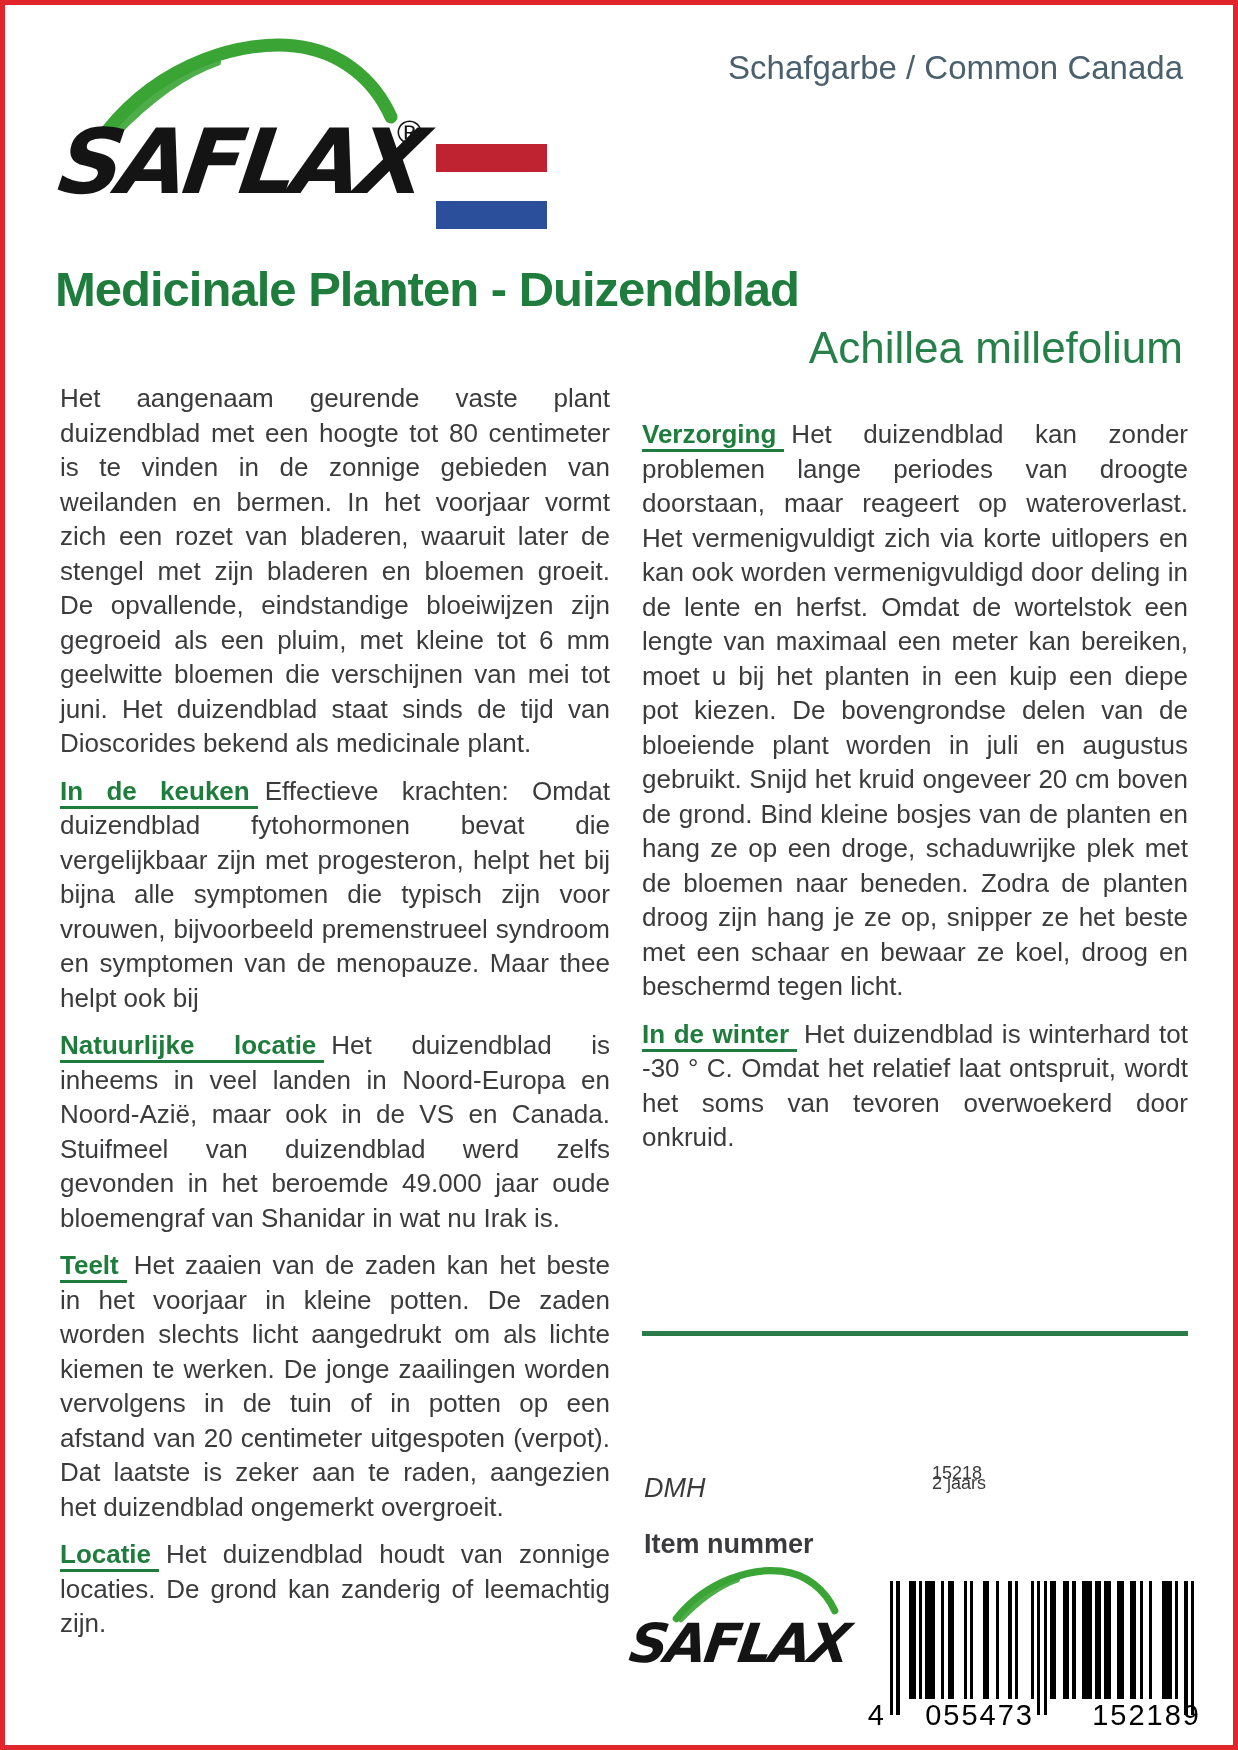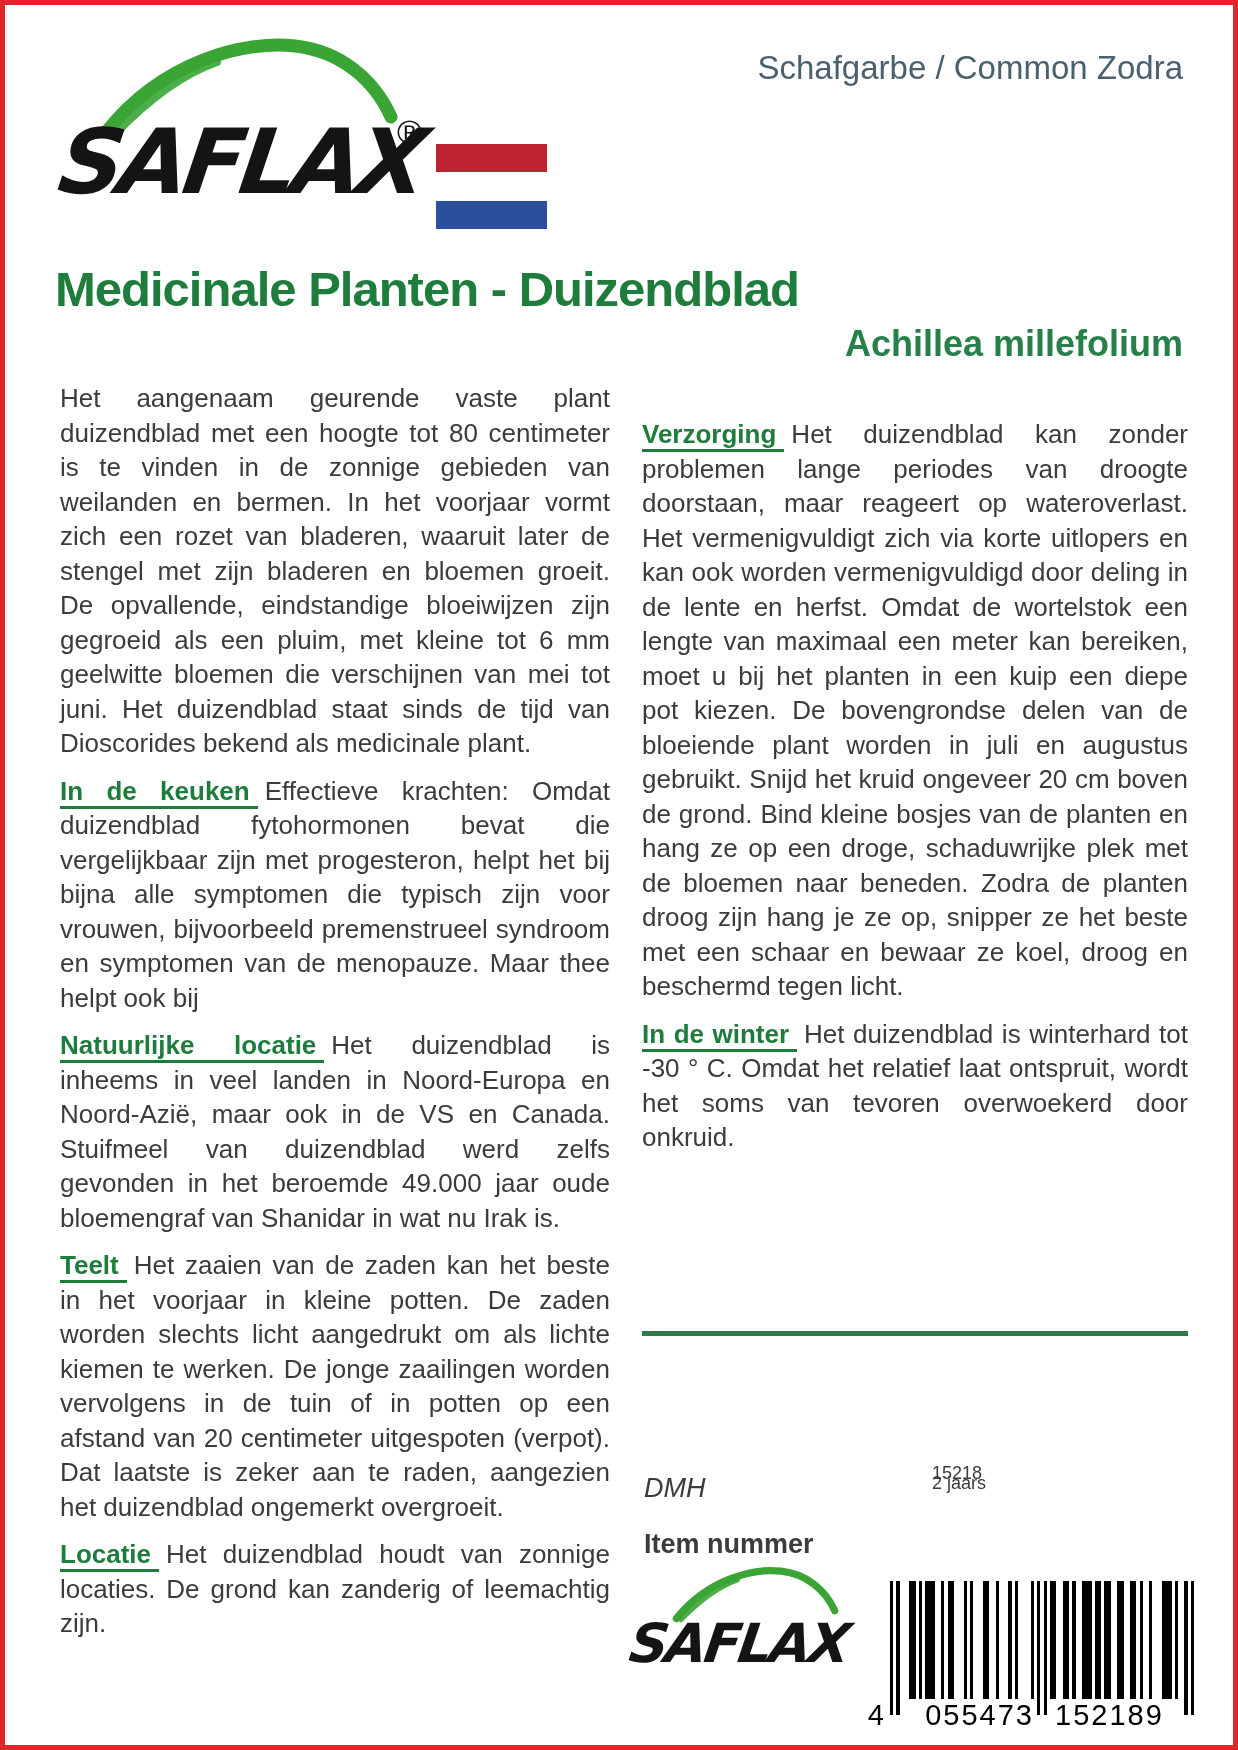--- a/index.html
+++ b/index.html
@@ -34,21 +34,21 @@
   .flag .f-white{height:29px;background:#ffffff;}
   .flag .f-blue{height:28px;background:var(--flag-blue,#2c4f9c);}
 
   .page-title{
     position:absolute;left:50px;top:256px;
     font-size:49px;font-weight:bold;letter-spacing:-1px;
     color:var(--green,#1e7c3c);
   }
   .species{
     position:absolute;right:50px;top:318px;
-    font-size:36px;color:var(--green-light,#27804a);font-weight:bold;
+    font-size:44px;color:var(--green-light,#27804a);
   }
 
   
   .col{position:absolute;top:376px;font-size:26px;line-height:34.5px;text-align:justify;}
   .col-left{left:55px;width:550px;}
   .col-right{left:637px;width:546px;margin-top:36px;}
   .body-p{margin:0 0 13px 0;}
   .sh{
     color:var(--green,#1e7c3c);font-weight:bold;
     border-bottom:3px solid var(--green,#1e7c3c);
@@ -78,28 +78,28 @@
     transform:skewX(-8deg);
     color:#141414;
   }
 
   
   .barcode{position:absolute;left:885px;top:1576px;width:304px;height:150px;}
   .barcode svg{position:absolute;left:0;top:0;}
   .bc-num{position:absolute;top:118px;font-size:29px;color:#000;font-family:"Liberation Sans",sans-serif;}
   .bc-first{left:-26px;width:20px;text-align:right;}
   .bc-g1{left:10px;width:134px;text-align:right;letter-spacing:2px;}
-  .bc-g2{left:165px;width:130px;text-align:left;letter-spacing:2px;}
+  .bc-g2{left:181px;width:130px;text-align:right;letter-spacing:2px;}
 </style>
 </head>
 <body>
 
 <div class="page" style="--border-red: #e0262c; --green: #1e7c3c; --green-light: #27804a; --line-green: #2b7c48; --slate: #4b606d; --text: #3b3b3d; --flag-red: #bf2231; --flag-blue: #2c4f9c;">
 
-  <div class="subtitle">Schafgarbe / Common Zodra</div>
+  <div class="subtitle">Schafgarbe / Common Canada</div>
 
   <svg class="arc-svg" viewBox="0 0 310 104" aria-hidden="true">
     <path d="M 14,96 C 70,26 152,5 202,11 C 247,16 281,44 298,82" fill="none" stroke="#3aa435" stroke-width="13" stroke-linecap="round"></path>
     <path d="M 22,99 C 58,62 92,38 124,27" fill="none" stroke="#3aa435" stroke-width="8" stroke-linecap="round" opacity="0.9"></path>
   </svg>
   <div class="brand-text">SAFLAX</div>
   <div class="reg-mark">®</div>
   <div class="flag">
     <div class="f-red"></div>
     <div class="f-white"></div>

